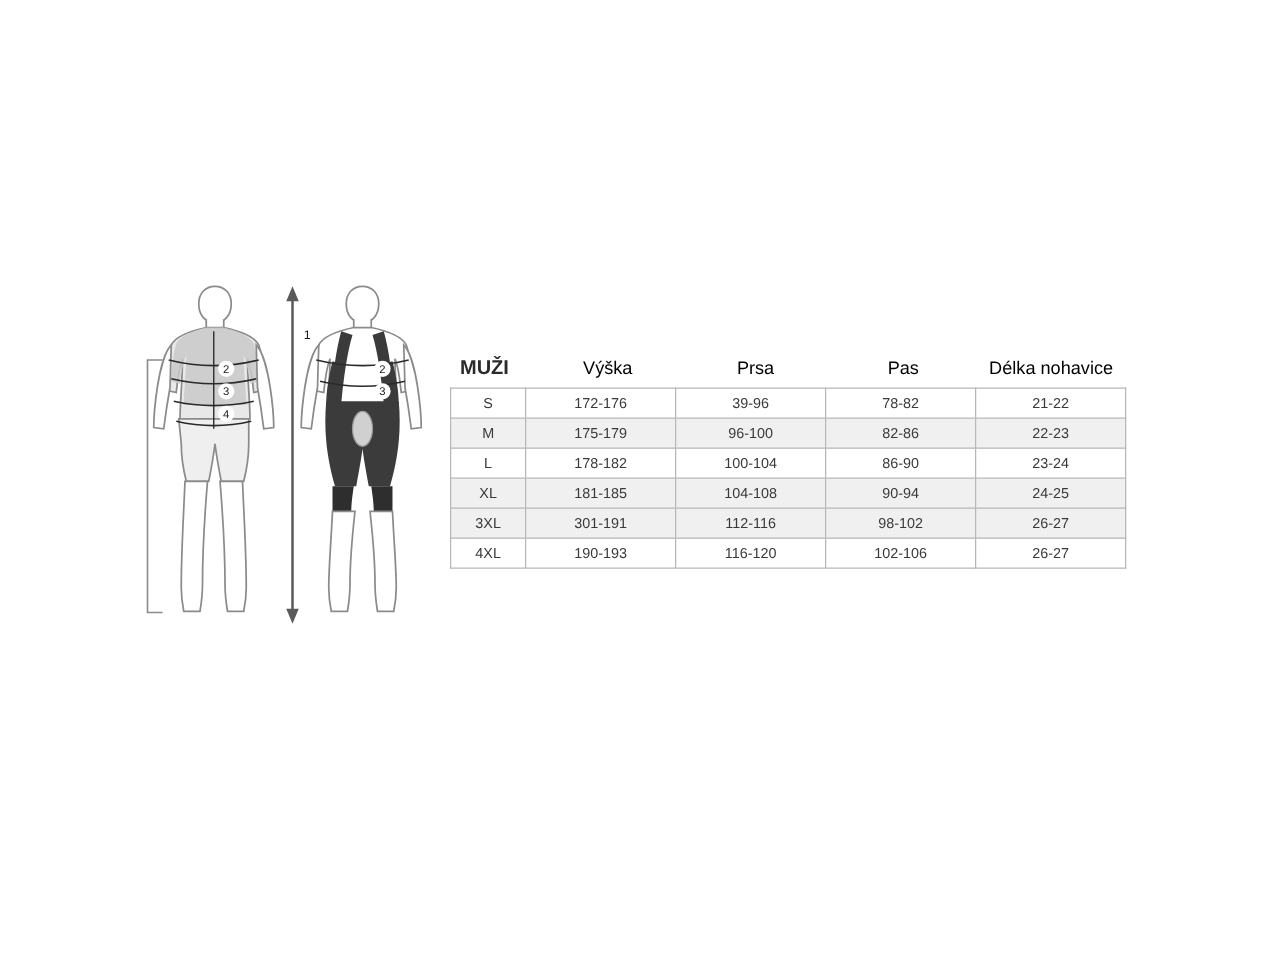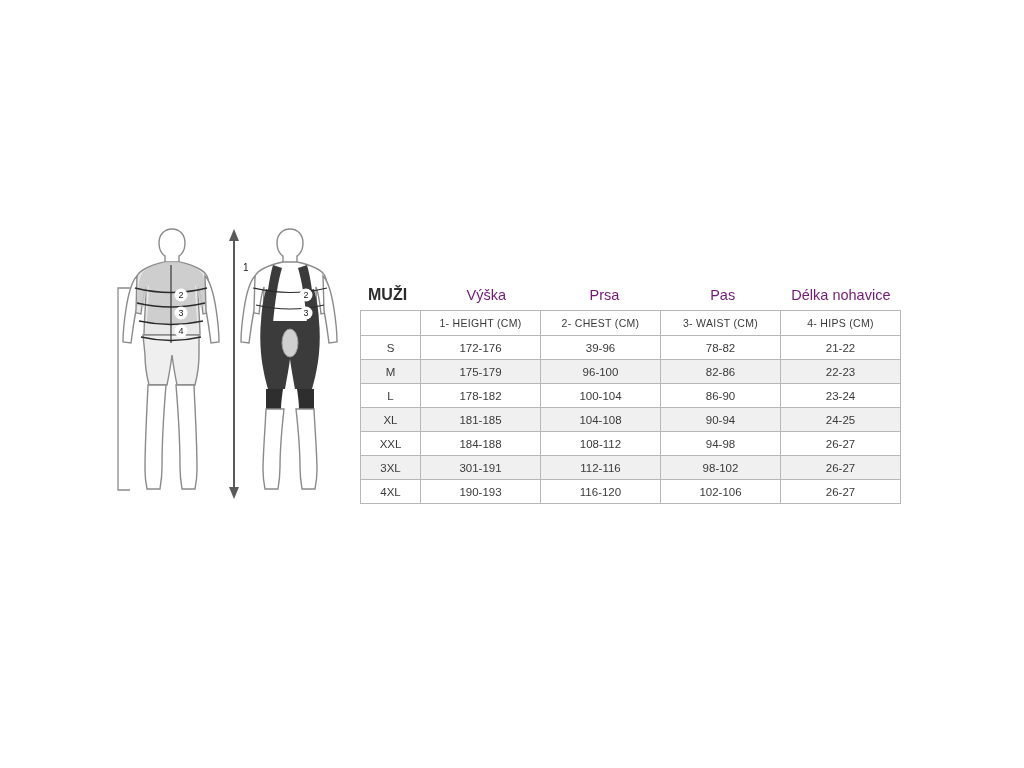--- a/index.html
+++ b/index.html
@@ -46,21 +46,21 @@
     width: 540px;
   }
 
   #header-row {
     display: flex;
     align-items: flex-end;
     height: 38px;
   }
   .hdr-cell {
     font-size: 14.5px;
-    color: #701a75;
+    color: #000000;
     text-align: center;
     line-height: 1.1;
     padding-bottom: 6px;
   }
   .hdr-title {
     font-weight: bold;
     font-size: 16px;
     color: #2b2b2b;
     text-align: left;
     padding-left: 8px;
@@ -210,27 +210,20 @@
 
     <table class="size-table">
       <colgroup>
         <col class="col-size">
           <col class="col-a">
           <col class="col-b">
           <col class="col-c">
           <col class="col-d">
       </colgroup>
       <tbody>
-        <tr class="sub-head">
-          <td class="blank"></td>
-          <td>1- HEIGHT (CM)</td>
-          <td>2- CHEST (CM)</td>
-          <td>3- WAIST (CM)</td>
-          <td>4- HIPS (CM)</td>
-        </tr>
 
         <tr>
           <td>S</td>
           <td>172-176</td>
           <td>39-96</td>
           <td>78-82</td>
           <td>21-22</td>
         </tr>
         <tr class="alt">
           <td>M</td>
@@ -246,27 +239,20 @@
           <td>86-90</td>
           <td>23-24</td>
         </tr>
         <tr class="alt">
           <td>XL</td>
           <td>181-185</td>
           <td>104-108</td>
           <td>90-94</td>
           <td>24-25</td>
         </tr>
-        <tr>
-          <td>XXL</td>
-          <td>184-188</td>
-          <td>108-112</td>
-          <td>94-98</td>
-          <td>26-27</td>
-        </tr>
         <tr class="alt">
           <td>3XL</td>
           <td>301-191</td>
           <td>112-116</td>
           <td>98-102</td>
           <td>26-27</td>
         </tr>
         <tr>
           <td>4XL</td>
           <td>190-193</td>

